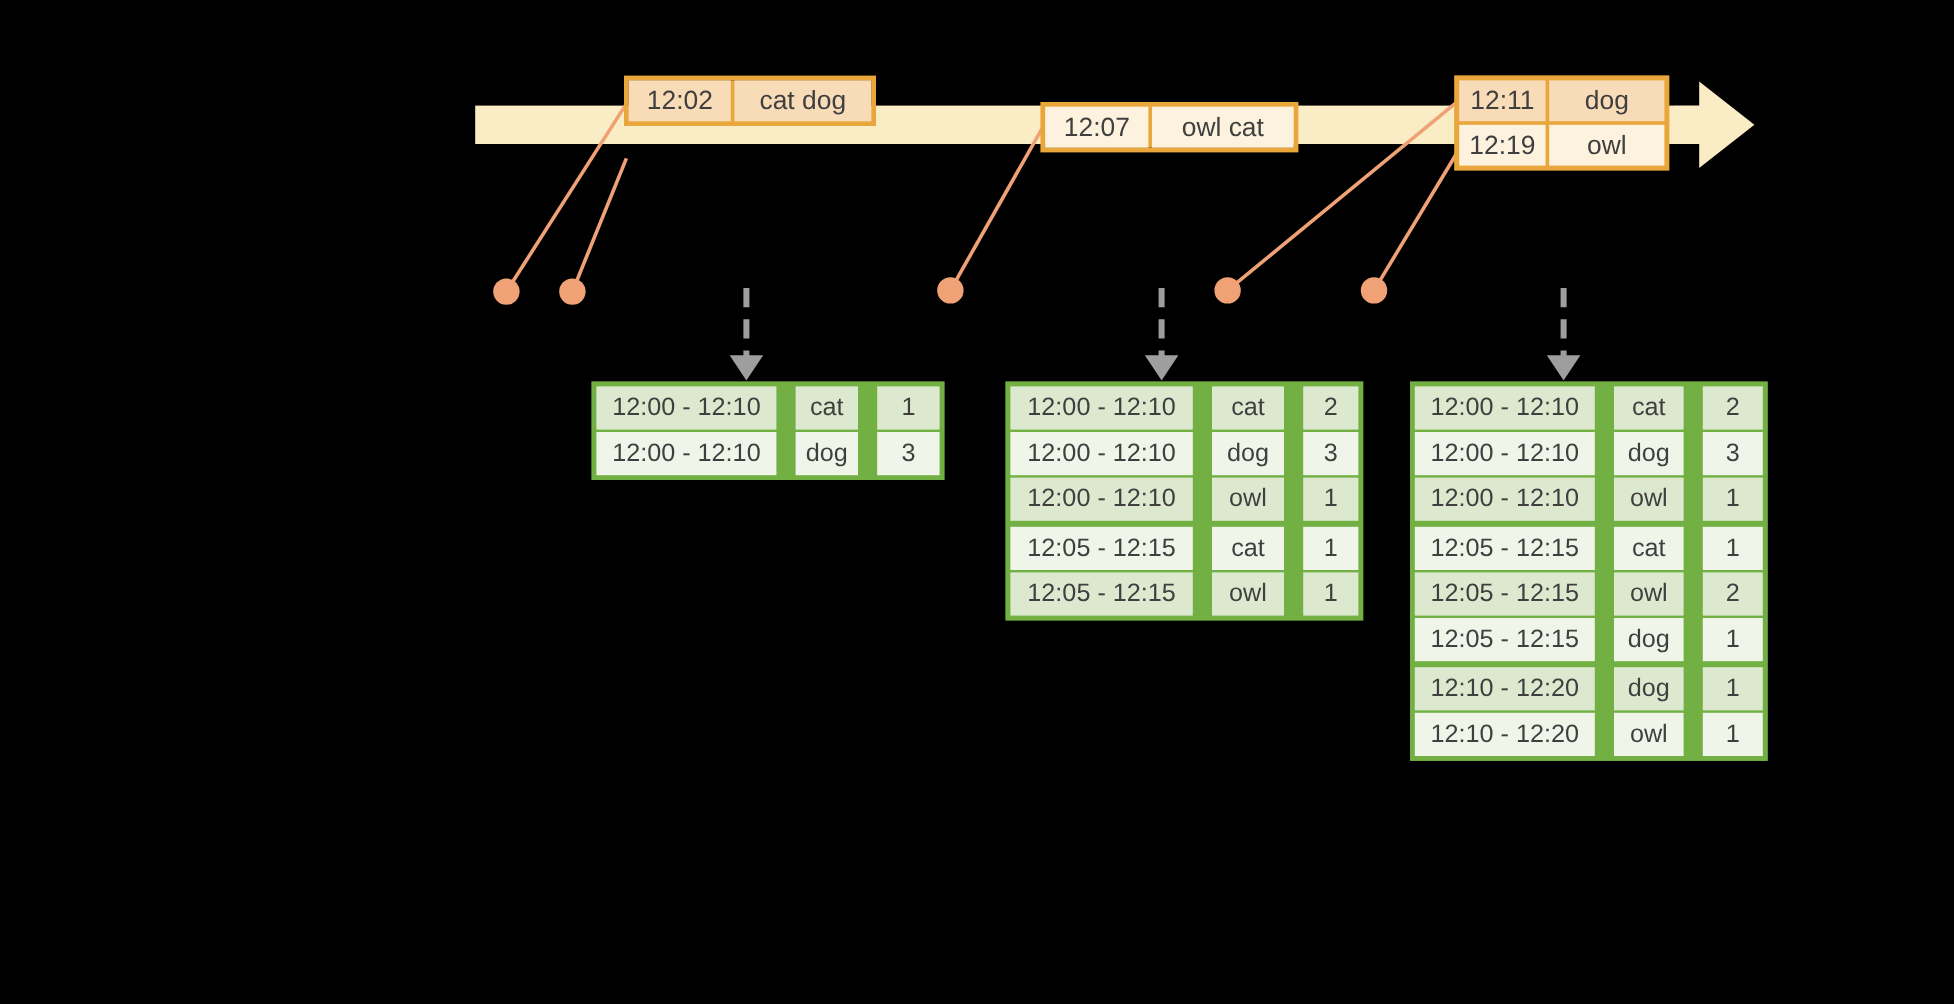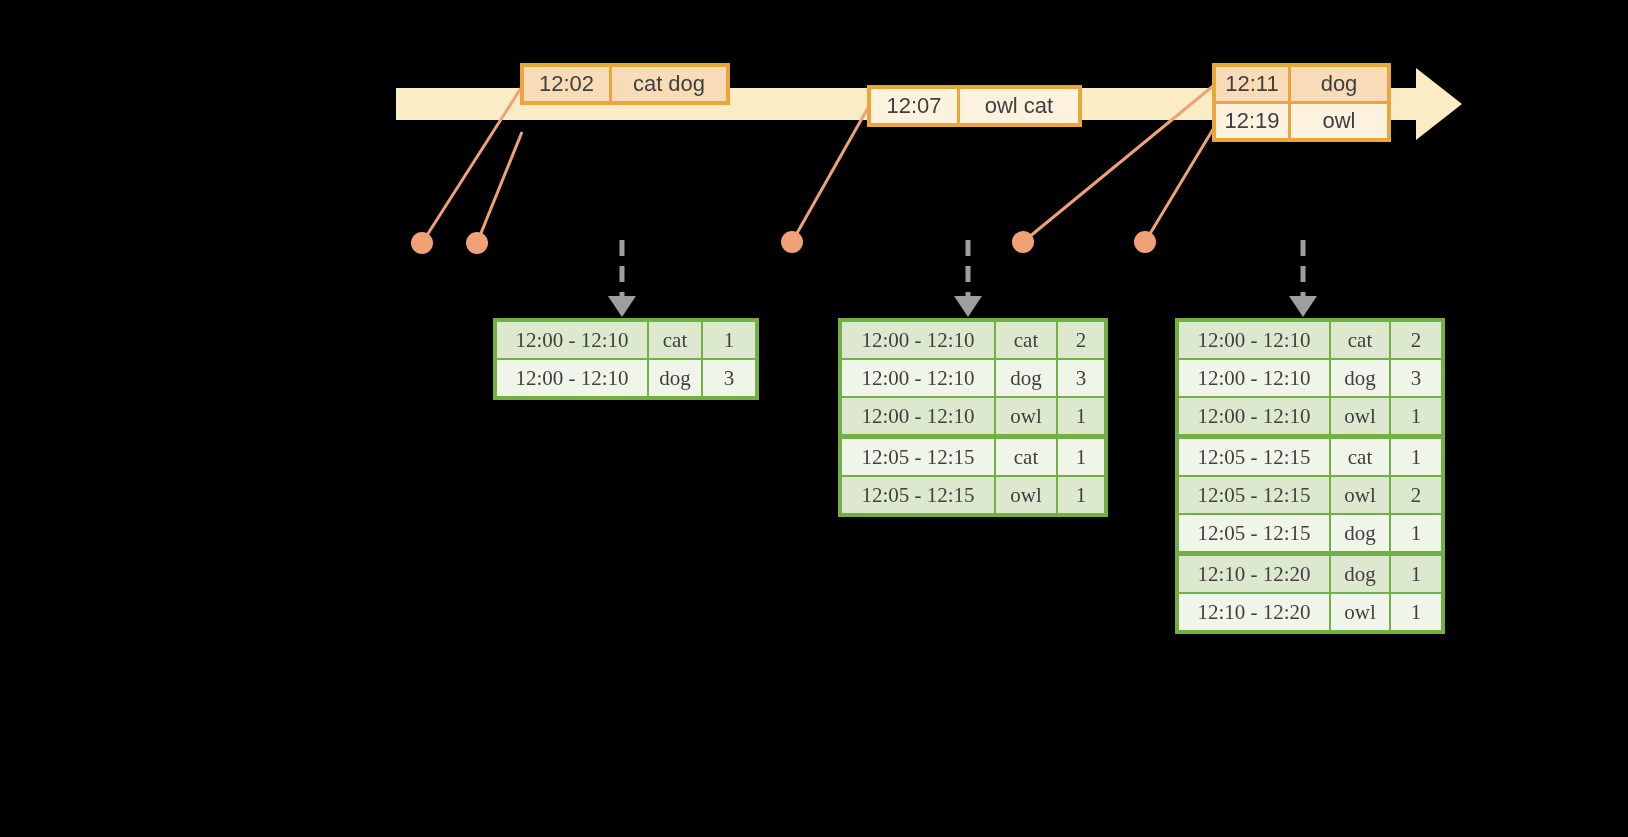--- a/index.html
+++ b/index.html
@@ -36,21 +36,21 @@
   .orow.light>div{background:var(--cream);}
   .t1{left:520px;top:63px;}  .t1 .orow{grid-template-columns:85px 114px;}
   .t2{left:867px;top:85px;}  .t2 .orow{grid-template-columns:86px 118px;}
   .t3{left:1212px;top:63px;} .t3 .orow{grid-template-columns:72px 96px;}
 
   
   .gtable{
     position:absolute;z-index:2;display:flex;flex-direction:column;gap:2px;
     background:var(--green);border:4px solid var(--green);
   }
-  .grow{display:grid;gap:2px;background:var(--green);font-family:Liberation Serif, serif;}
+  .grow{display:grid;gap:16px;background:var(--green);}
   .grow>div{
     display:flex;align-items:center;justify-content:center;
     height:36px;font-size:21px;color:var(--txt);white-space:nowrap;
   }
   .grow:nth-child(odd)>div{background:var(--gdark);}
   .grow:nth-child(even)>div{background:var(--glight);}
   .grow.group-start{margin-top:3px;}
   .ta{left:493px;top:318px;}  .ta .grow{grid-template-columns:150px 52px 52px;}
   .tb{left:838px;top:318px;}  .tb .grow{grid-template-columns:152px 60px 46px;}
   .tc{left:1175px;top:318px;} .tc .grow{grid-template-columns:150px 58px 50px;}

